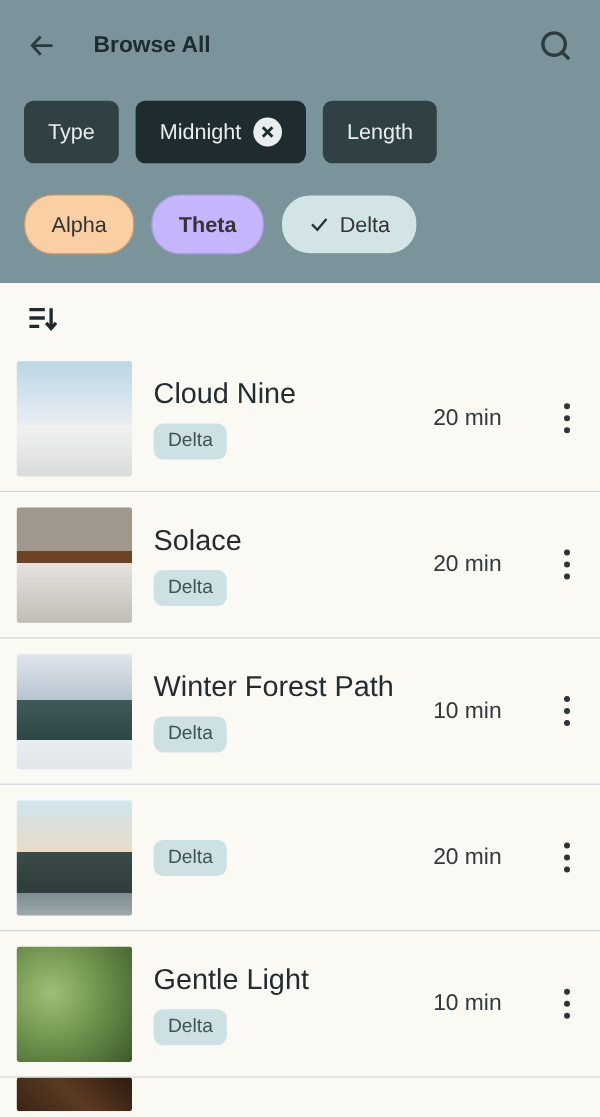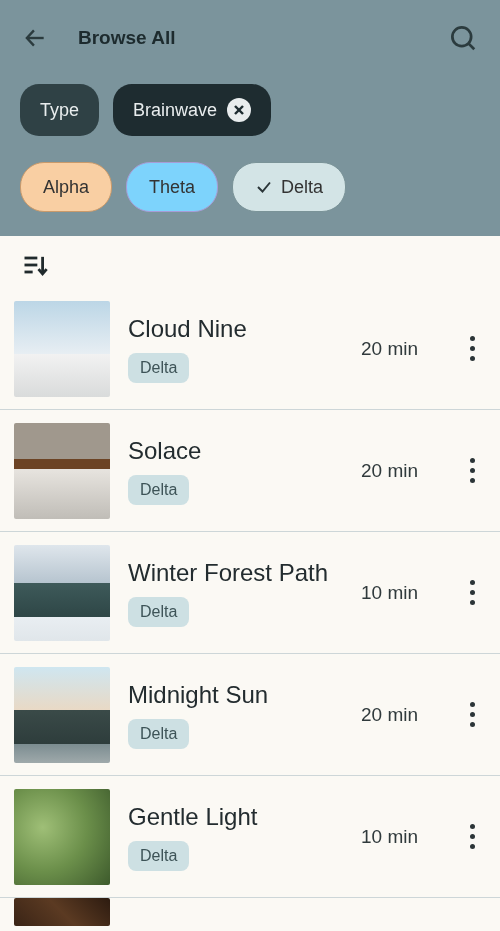--- a/index.html
+++ b/index.html
@@ -6,28 +6,28 @@
   html, body { width: 500px; height: 931px; font-family: -apple-system, Helvetica, Arial, sans-serif; background: #fbf9f4; overflow: hidden; }
   .header { background: #7b949c; padding: 18px 20px 24px 20px; }
   .header-top { display: flex; align-items: center; gap: 28px; height: 40px; }
   .back-btn { width: 30px; height: 30px; display:flex; align-items:center; justify-content:center; cursor:pointer; }
   .title { font-size: 19px; font-weight: 700; color: #1d2b2e; flex: 0 0 auto; }
   .spacer { flex: 1; }
   .search-btn { width: 34px; height: 34px; display:flex; align-items:center; justify-content:center; cursor:pointer; }
   .svg-icon { stroke: #2b3b3e; stroke-width: 2.2; fill: none; }
 
   .chip-row { display: flex; gap: 14px; margin-top: 26px; flex-wrap: wrap; }
-  .chip { border-radius: 19px; padding: 0 20px; height: 52px; display:flex; align-items:center; justify-content:flex-end; font-size: 18px; cursor:pointer; user-select:none; }
+  .chip { border-radius: 8px; padding: 0 20px; height: 52px; display:flex; align-items:center; justify-content:flex-end; font-size: 18px; cursor:pointer; user-select:none; }
   .chip-dark { background: #2f4145; color: #e9edee; }
   .chip-dark.active { background: #1e2c30; display:flex; align-items:center; gap:10px; }
   .chip-close { width:24px; height:24px; border-radius:50%; background:#e9edee; color:#1e2c30; display:flex; align-items:center; justify-content:center; font-weight:700; font-size:13px; }
 
   .chip-sub { height: 50px; border-radius: 24px; border: 1.5px solid rgba(0,0,0,0.25); padding: 0 22px; display:flex; align-items:center; justify-content:center; font-size:18px; color:#333; cursor:pointer; gap:8px; }
   .chip-alpha { background:#f9cfa3; border-color:#c99a6b; }
-  .chip-theta { background:#7dd3fc; border-color:#a79cd6; }
+  .chip-theta { background:#c4b5fd; border-color:#a79cd6;font-weight:bold; }
   .chip-delta { background:#d3e4e6; border-color:#7a9398; }
 
   .content { background:#fbf9f4; }
   .sort-row { padding: 14px 20px 8px 20px; }
   .sort-btn { width:30px; height:30px; display:flex; align-items:center; justify-content:center; cursor:pointer; }
 
   .list { }
   .item { display:flex; align-items:center; gap:18px; padding: 0 14px; height: 122px; border-bottom: 1px solid #cdd6d8; }
   .thumb { width: 96px; height: 96px; border-radius:2px; flex:0 0 auto; }
   .thumb.clouds { background: linear-gradient(to bottom, #bcd6e6 0%, #e7eef3 55%, #f2f2f2 55%, #d9dbdb 100%); }
@@ -67,28 +67,31 @@
           <line x1="21" y1="21" x2="16.5" y2="16.5"></line>
         </svg>
     </div>
   </div>
 
   <div class="chip-row">
     <div class="chip chip-dark">
         <span>Type</span>
       </div>
     <div class="chip chip-dark active">
-      <span>Brainwave</span>
+      <span>Midnight</span>
       <span class="chip-close">
         <svg width="12" height="12" viewBox="0 0 12 12">
             <line x1="2" y1="2" x2="10" y2="10" stroke="#1e2c30" stroke-width="2.4"></line>
             <line x1="10" y1="2" x2="2" y2="10" stroke="#1e2c30" stroke-width="2.4"></line>
           </svg>
       </span>
     </div>
+    <div class="chip chip-dark">
+        <span>Length</span>
+      </div>
   </div>
 
   <div class="chip-row">
     <div class="chip-sub chip-alpha">
         <span>Alpha</span>
       </div>
     <div class="chip-sub chip-theta">
         <span>Theta</span>
       </div>
     <div class="chip-sub chip-delta">
@@ -153,21 +156,20 @@
       <div class="more">
           <span></span>
           <span></span>
           <span></span>
         </div>
     </div>
 
     <div class="item">
       <div class="thumb sunset"></div>
       <div class="item-body">
-        <div class="item-title">Midnight Sun</div>
         <div class="tag">Delta</div>
       </div>
       <div class="duration">20 min</div>
       <div class="more">
           <span></span>
           <span></span>
           <span></span>
         </div>
     </div>
 

